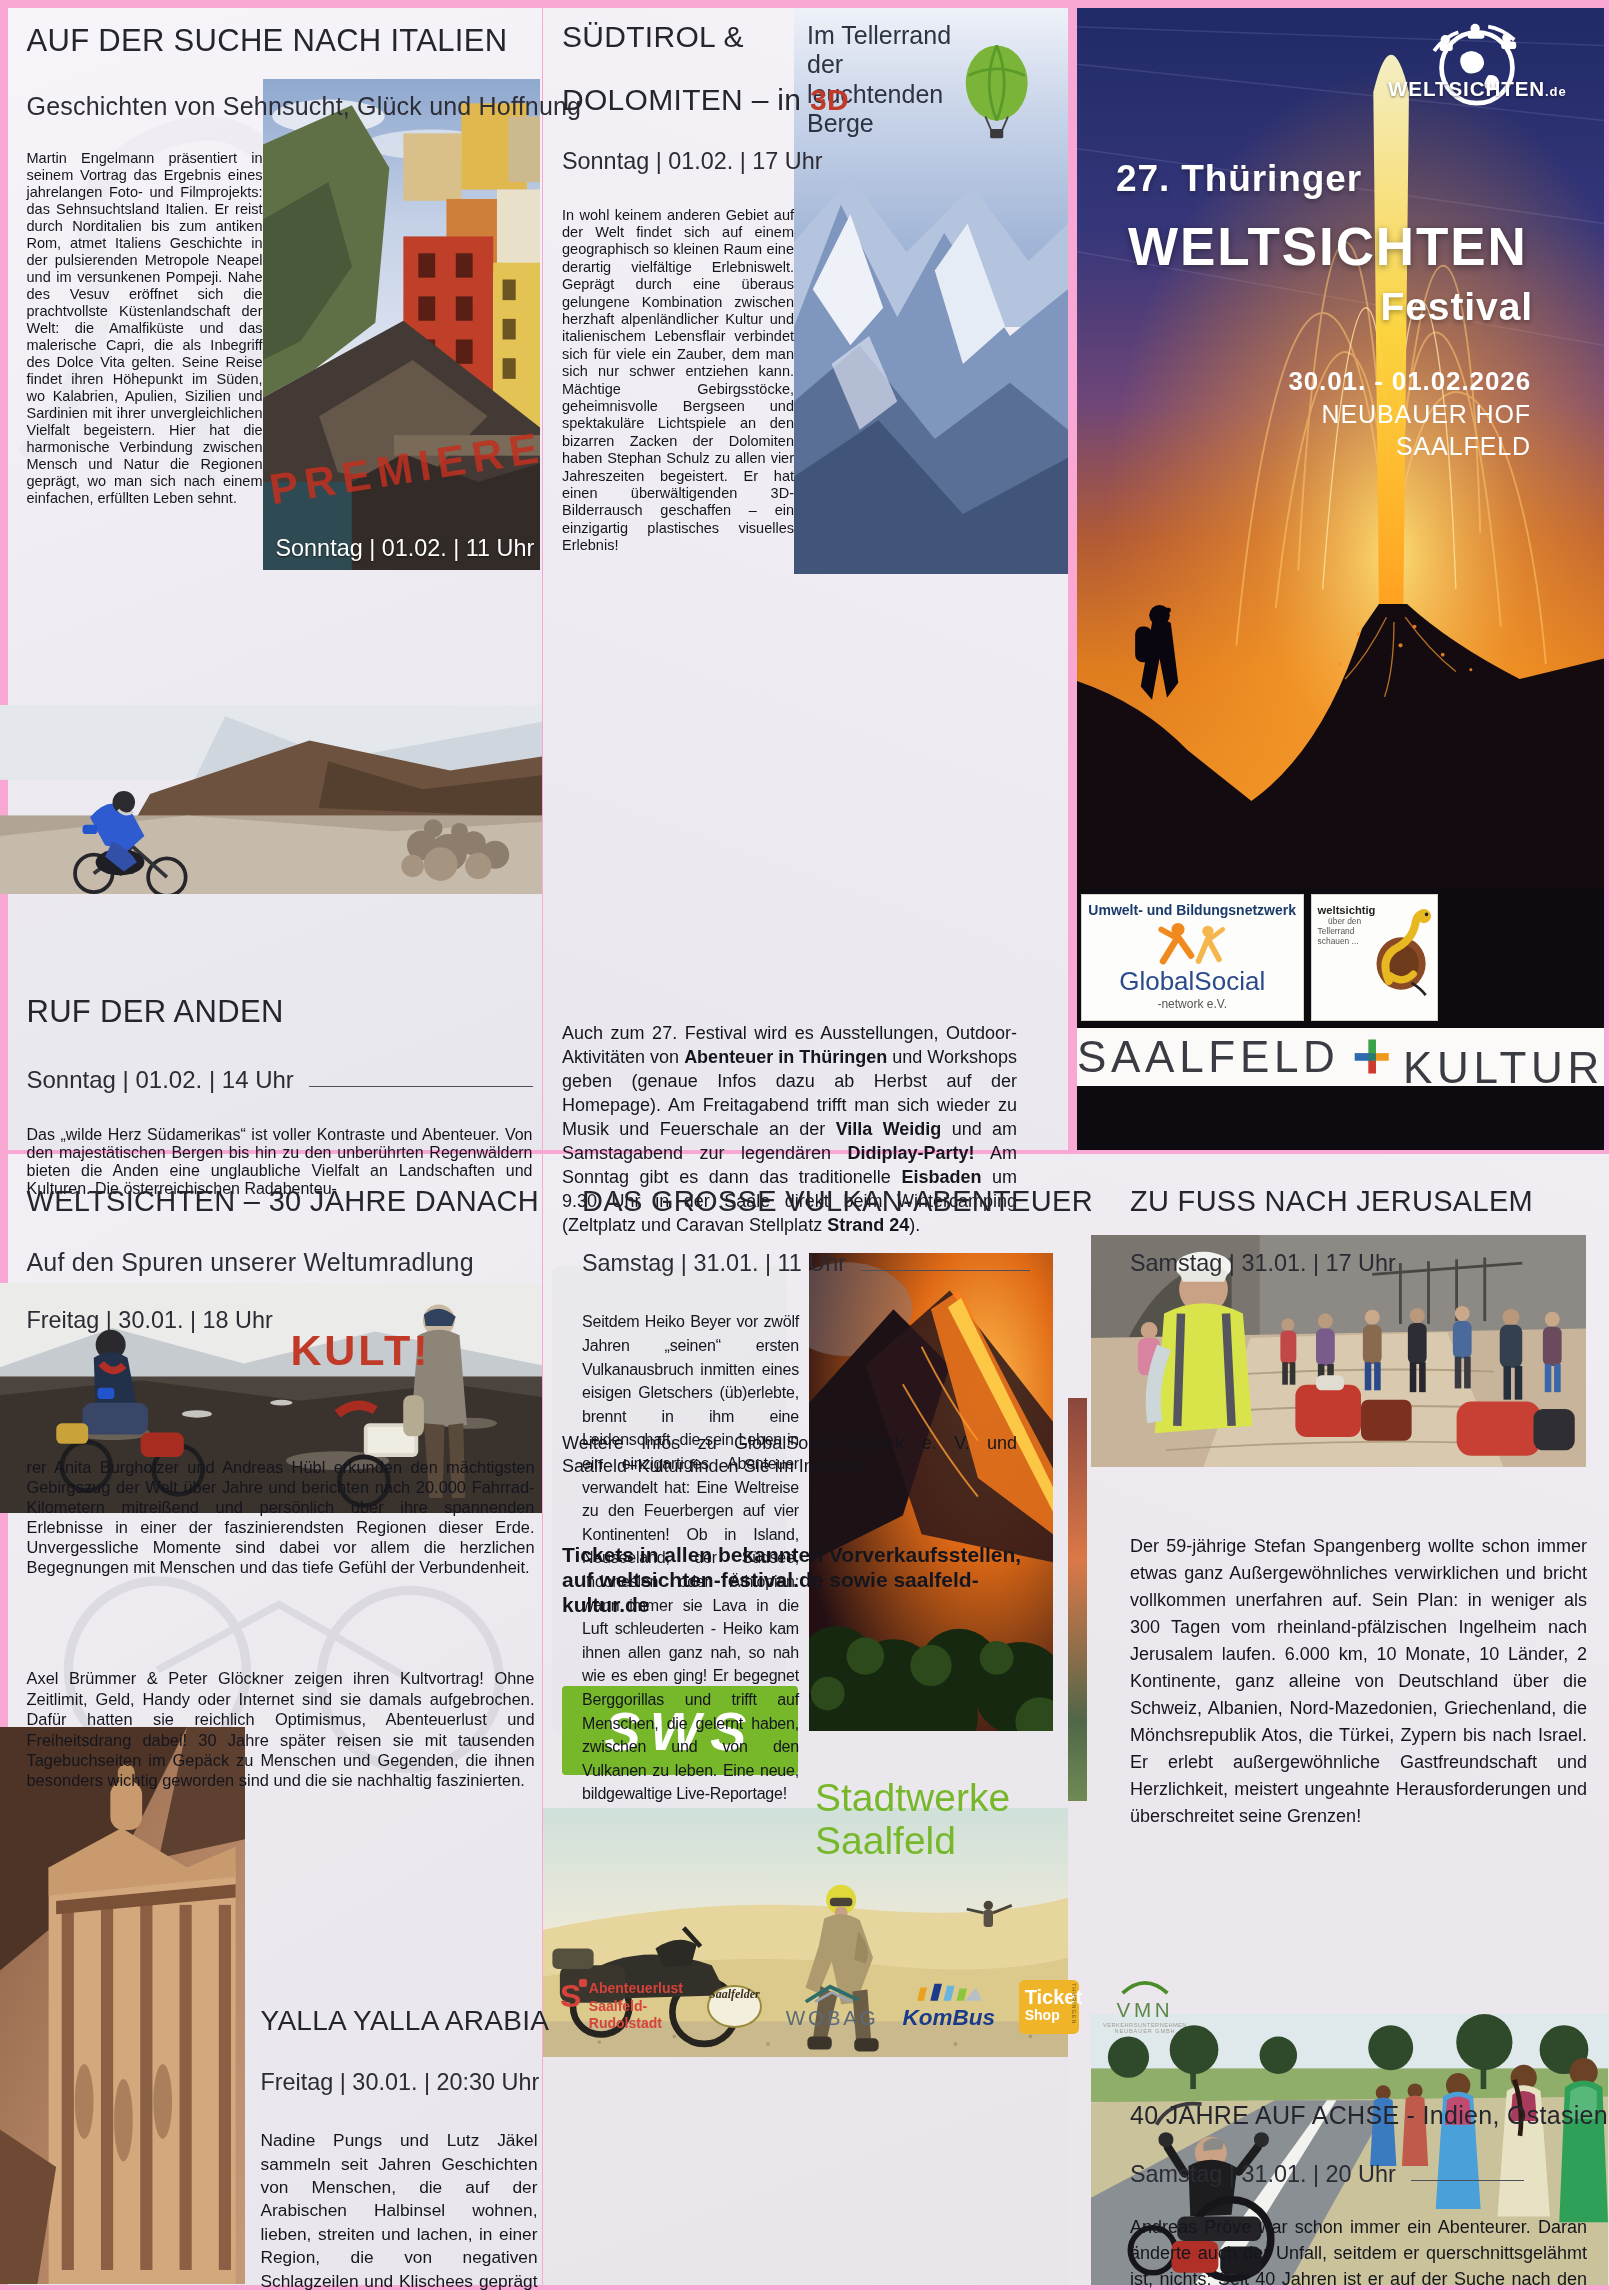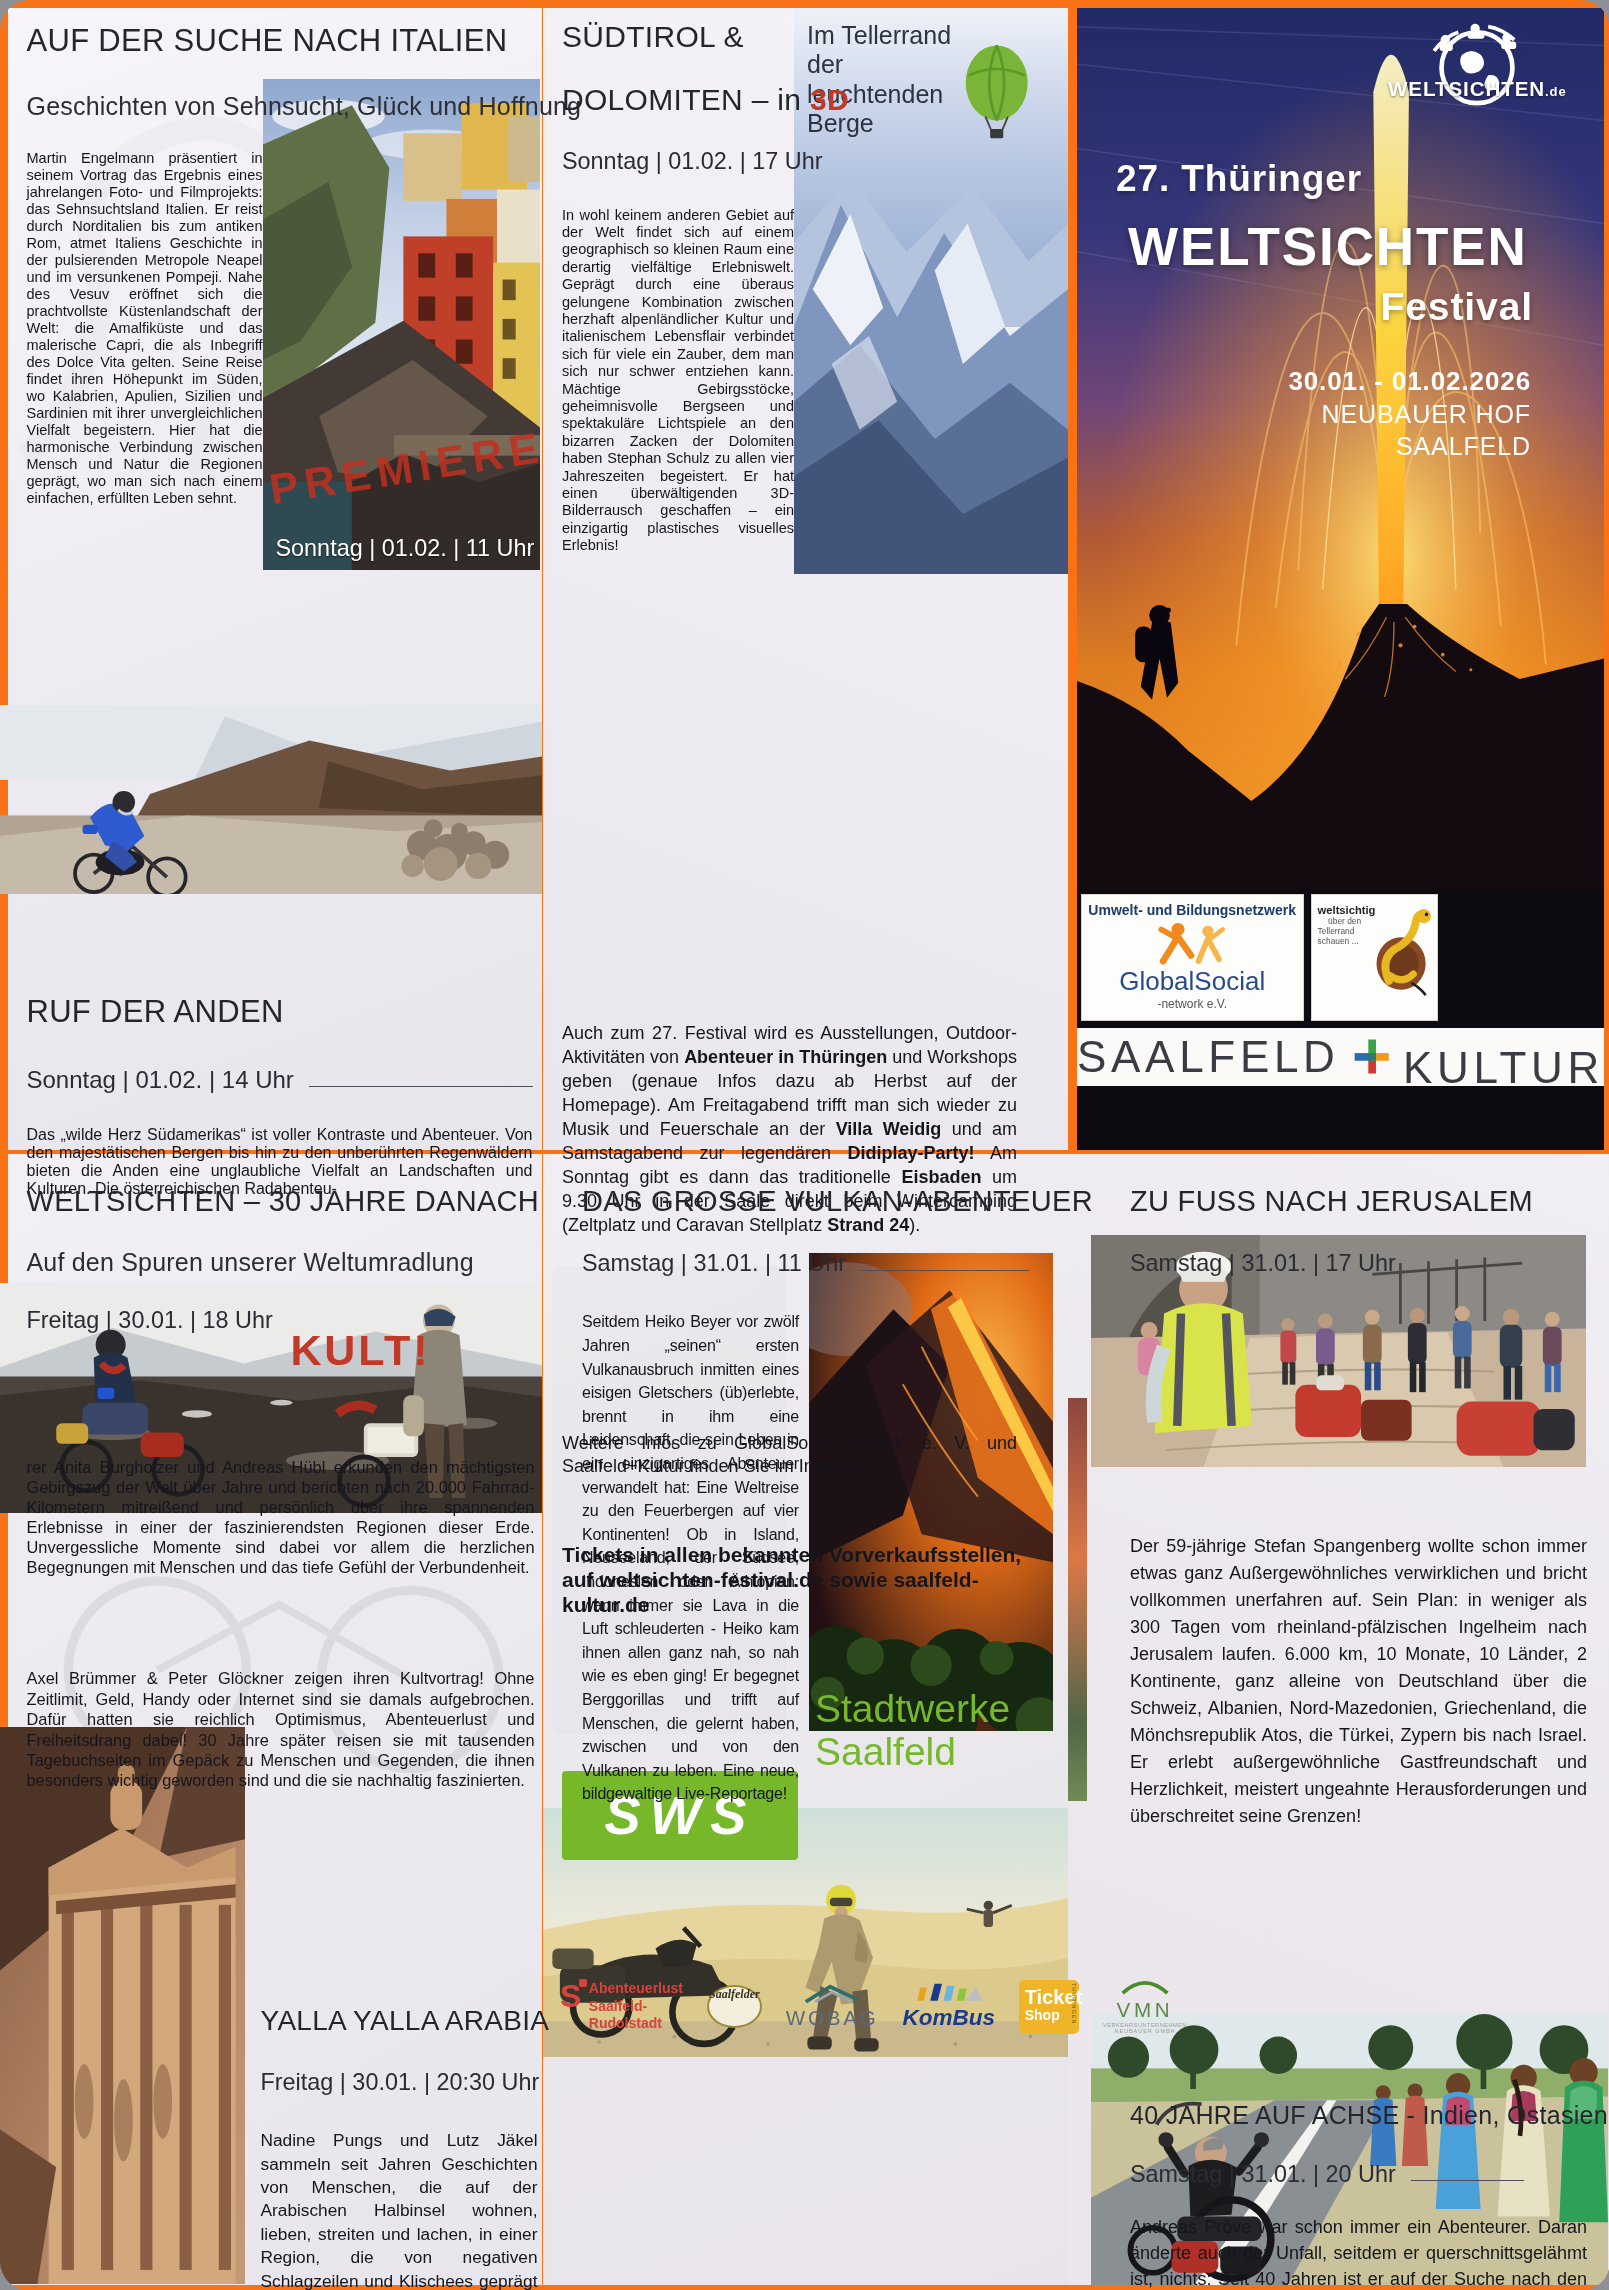--- a/index.html
+++ b/index.html
@@ -1,19 +1,19 @@
 <!DOCTYPE html>
 <html lang="de" style="font-size:15px"><head>
 <meta charset="utf-8">
 <style>
   * { margin:0; padding:0; box-sizing:border-box; }
   html,body { background:#8f8f96; }
   body { font-family:"Liberation Sans", sans-serif; }
   #page { position:relative; width:1610px; height:2291px; margin:0 auto;
-          background:#f97316; overflow:hidden;border-radius:30px; }
+          background:#f9a8d4; overflow:hidden; }
   .panel { position:absolute; }
   .abs { position:absolute; }
   .ttl { font-weight:400; color:#25252d; letter-spacing:0.3px; line-height:1.05; white-space:nowrap; }
   .sub { font-weight:400; color:#2d2d36; letter-spacing:0.2px; white-space:nowrap; }
   .daterow { display:flex; align-items:flex-end; color:#2b2b34; white-space:nowrap; }
   .daterow .rule { flex:1; border-bottom:1.9px solid #4f4f5a; margin:0 0 6.6px 15px; }
   .bodytx { text-align:justify; color:#15151d; }
   .photo { position:absolute; overflow:hidden; }
   .photo svg { display:block; width:100%; height:100%; }
   .cap-white { position:absolute; color:#fff; text-shadow:0 0.9px 1.9px rgba(0,0,0,.6); font-weight:400; }
@@ -170,26 +170,26 @@
     </div>
     <p class="bodytx abs z2" style="left:19px;top:109px;width:232px;font-size:14.5px;line-height:17.4px;">In wohl keinem anderen Gebiet auf der Welt findet sich auf einem geographisch so kleinen Raum eine derartig vielfältige Erlebniswelt. Geprägt durch eine überaus gelungene Kombination zwischen herzhaft alpenländlicher Kultur und italienischem Lebensflair verbindet sich für viele ein Zauber, dem man sich nur schwer entziehen kann. Mächtige Gebirgsstöcke, geheimnisvolle Bergseen und spektakuläre Lichtspiele an den bizarren Zacken der Dolomiten haben Stephan Schulz zu allen vier Jahreszeiten begeistert. Er hat einen überwältigenden 3D-Bilderrausch geschaffen – ein einzigartig plastisches visuelles Erlebnis!</p>
 
     <p class="bodytx abs z2" style="left:19px;top:575px;width:455px;font-size:18px;line-height:24px;"><span>Auch zum 27. Festival wird es Ausstellungen, Outdoor-Aktivitäten von </span><span style="font-weight: bold;">Abenteuer in Thüringen</span><span> und Workshops geben (genaue Infos dazu ab Herbst auf der Homepage). Am Freitagabend trifft man sich wieder zu Musik und Feuerschale an der </span><span style="font-weight: bold;">Villa Weidig</span><span> und am Samstagabend zur legendären </span><span style="font-weight: bold;">Didiplay-Party!</span><span> Am Sonntag gibt es dann das traditionelle </span><span style="font-weight: bold;">Eisbaden</span><span> um 9.30 Uhr in der Saale direkt beim Wintercamping (Zeltplatz und Caravan Stellplatz </span><span style="font-weight: bold;">Strand 24</span><span>).</span></p>
     <p class="bodytx abs z2" style="left:19px;top:770px;width:455px;font-size:18px;line-height:23.4px;">Weitere Infos zu GlobalSocial-network e. V. und Saalfeld+Kultur finden Sie im Internet.</p>
     <div class="abs z2" style="left:19px;top:834px;width:468px;font-weight:bold;color:#15151d;font-size:21px;line-height:25px;">
       <div>Tickets in allen bekannten Vorverkaufsstellen,</div>
       <div>auf weltsichten-festival.de sowie saalfeld-kultur.de</div>
     </div>
 
+    <div class="abs z2" style="left:19px;top:903px;width:236px;height:89px;background:#76b82a;border-radius:3.7px;display:flex;align-items:center;justify-content:center;">
+      <span style="color:#fff;font-size:54px;font-weight:bold;font-style:italic;letter-spacing:9.4px;">SWS</span>
+    </div>
     <div class="abs z2" style="left:272px;top:905px;color:#76b82a;font-size:39px;line-height:1.08;">
       <div>Stadtwerke</div>
       <div>Saalfeld</div>
-    </div>
-    <div class="abs z2" style="left:19px;top:903px;width:236px;height:89px;background:#76b82a;border-radius:3.7px;display:flex;align-items:center;justify-content:center;">
-      <span style="color:#fff;font-size:54px;font-weight:bold;font-style:italic;letter-spacing:9.4px;">SWS</span>
     </div>
 
     <div class="abs z2 sponsor-row" style="left:17px;top:1021px;width:478px;height:58px;">
       <div style="display:flex;gap:7.5px;align-items:flex-start;">
         <span style="position:relative;color:#d5433a;font-weight:bold;font-size:32px;line-height:1;">
           <span>S</span><span style="position:absolute;right:-5.6px;top:-1.9px;width:8.4px;height:8.4px;background:#d5433a;border-radius:1.9px;"></span>
         </span>
         <span style="color:#d5433a;font-size:14px;line-height:1.25;font-weight:bold;">
           <div>Abenteuerlust</div>
           <div>Saalfeld-Rudolstadt</div>

